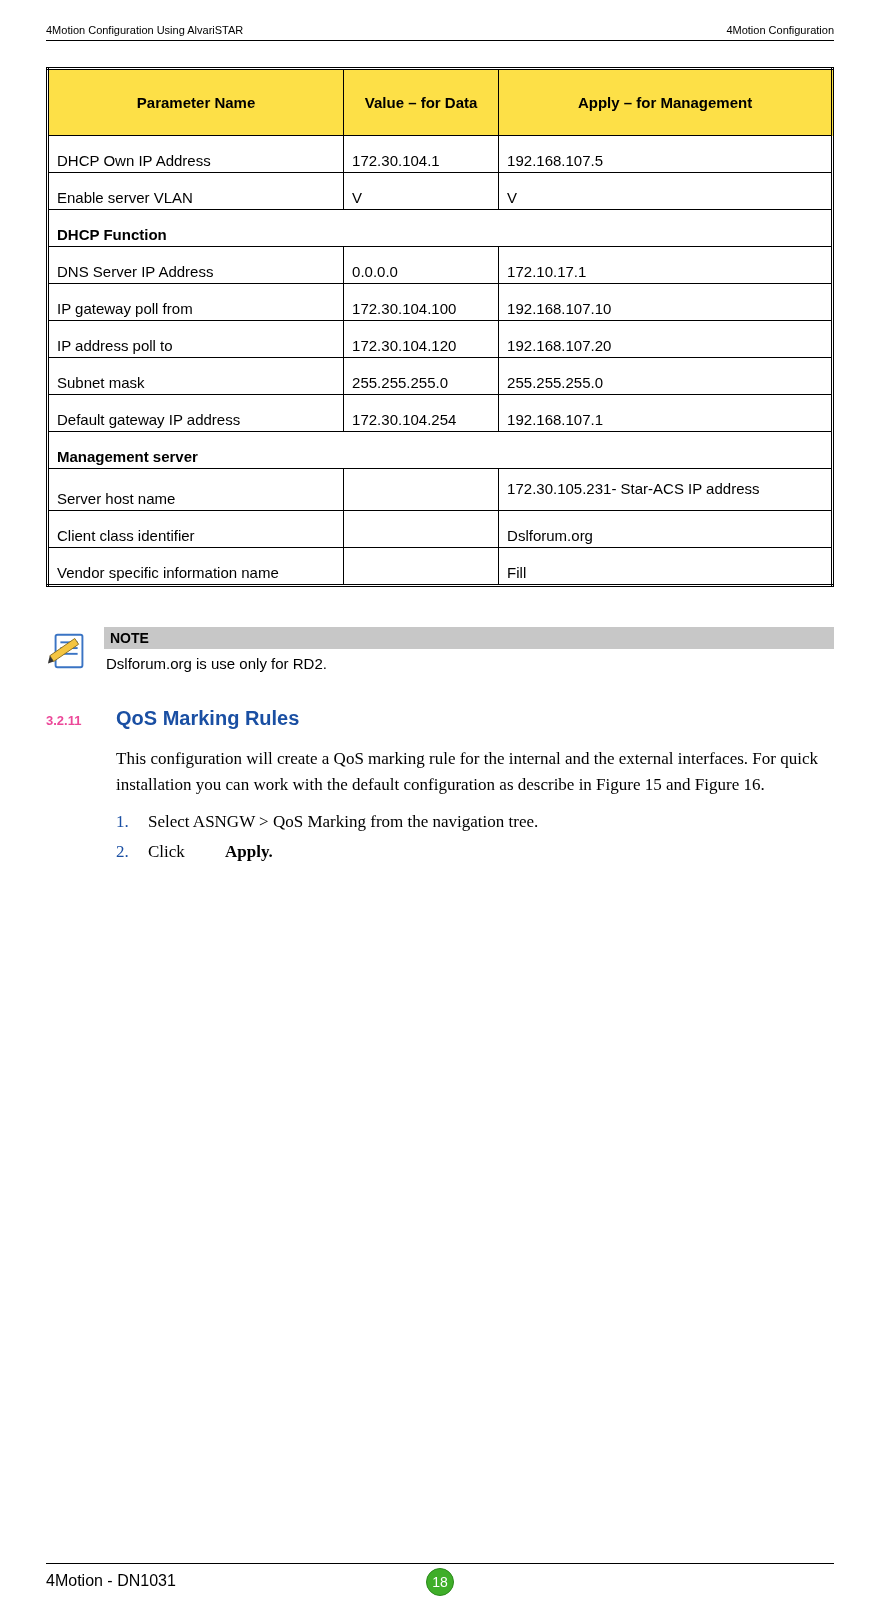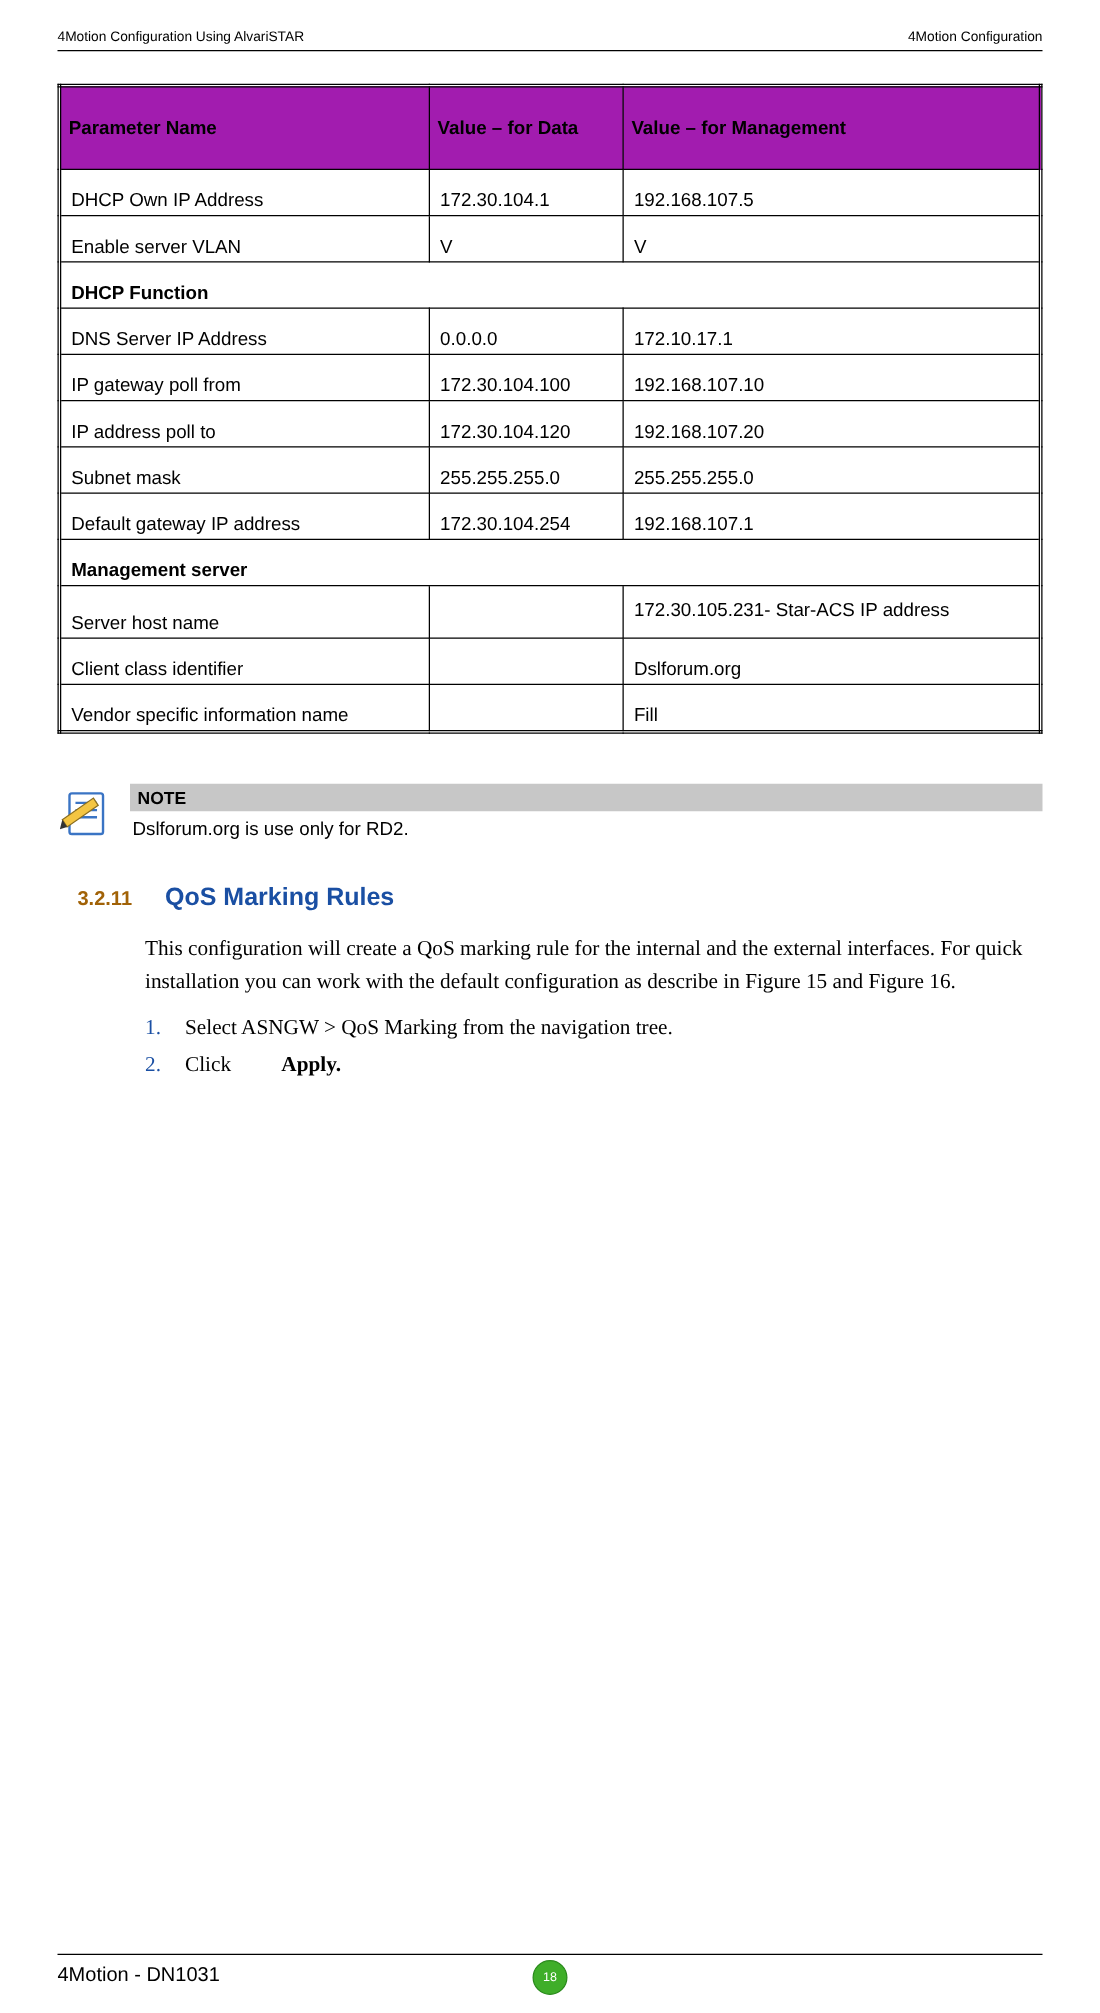--- a/index.html
+++ b/index.html
@@ -24,23 +24,23 @@
       border: 3px double #000;
       font-size: 15px;
     }
     table.params th, table.params td {
       border: 1px solid #000;
       padding: 16px 8px 3px 8px;
       text-align: left;
       vertical-align: bottom;
     }
     table.params th {
-      background: #a21caf;
-      font-weight: bold;
-      text-align: left;
+      background: #fde047;
+      font-weight: bold;
+      text-align: center;
       padding: 24px 6px;
       vertical-align: middle;
     }
     table.params td.section {
       font-weight: bold;
     }
     table.params td.multiline {
       line-height: 1.9;
       padding-top: 6px;
       padding-bottom: 6px;
@@ -69,25 +69,24 @@
       padding-left: 2px;
     }
 
     .section-row {
       display: flex;
       gap: 14px;
       margin-bottom: 16px;
       align-items: baseline;
     }
     .section-num {
-      color: #a16207;
-      font-weight: bold;
-      font-size: 16px;
+      color: #ec4899;
+      font-weight: bold;
+      font-size: 13px;
       min-width: 56px;
-      margin-left: 16px;
     }
     .section-title {
       color: #1a4fa3;
       font-weight: bold;
       font-size: 20px;
     }
 
     .body-text {
       font-family: Georgia, "Times New Roman", serif;
       font-size: 17px;
@@ -125,21 +124,21 @@
       margin-top: 38px;
     }
     .footer .fl { }
     .footer .pagebadge {
       margin: 0 auto;
       width: 28px; height: 28px;
       border-radius: 50%;
       background: #3fae29;
       border: 1px solid #2a8a1c;
       color: #fff;
-      font-size: 10px;
+      font-size: 14px;
       display: flex;
       align-items: center;
       justify-content: center;
       position: absolute;
       left: 50%;
       transform: translateX(-50%);
       top: 4px;
     }
   </style>
 </head>
@@ -150,21 +149,21 @@
   <div class="header-row">
     <span>4Motion Configuration Using AlvariSTAR</span>
     <span>4Motion Configuration</span>
   </div>
 
   <table class="params">
     <thead>
       <tr>
         <th>Parameter Name</th>
         <th>Value – for Data</th>
-        <th>Value – for Management</th>
+        <th>Apply – for Management</th>
       </tr>
     </thead>
     <tbody id="tbody">
         <tr>
           <td>DHCP Own IP Address</td>
           <td>172.30.104.1</td>
           <td>192.168.107.5</td>
         </tr>
         <tr>
           <td>Enable server VLAN</td>

